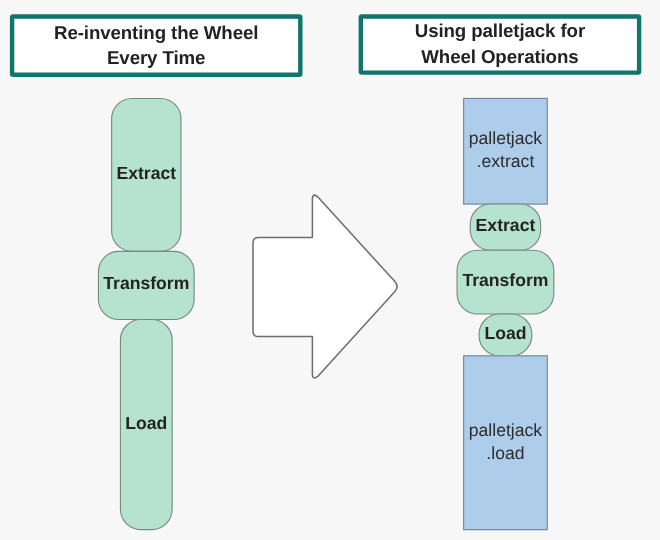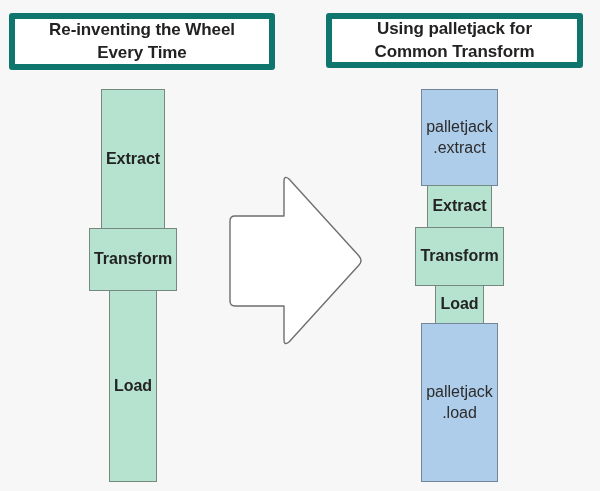--- a/index.html
+++ b/index.html
@@ -18,21 +18,21 @@
   #canvas {
     position: relative;
     width: 600px;
     height: 491px;
   }
 
   
   .title-box {
     position: absolute;
     background: #ffffff;
-    border: 6px solid #0f766e;
+    border: 4px solid #0f766e;
     border-radius: 3px;
     box-sizing: border-box;
     display: flex;
     align-items: center;
     justify-content: center;
     text-align: center;
     font-weight: bold;
     font-size: 17px;
     line-height: 1.35;
     color: #222222;
@@ -67,20 +67,21 @@
     padding: 0 4px;
   }
   .block:first-child { margin-top: 0; }
 
   .block.green {
     background: #b6e3cf;
     border-color: #75897f;
     font-weight: bold;
     font-size: 16px;
     color: #232323;
+    border-radius: 19px;
   }
   .block.blue {
     background: #aecdea;
     border-color: #75859a;
     font-weight: normal;
     font-size: 16px;
     color: #2c2c2c;
   }
 
   
@@ -94,21 +95,21 @@
 </style>
 </head>
 <body>
 
 <div id="canvas">
 
   <div class="title-box" id="title-left">Re-inventing the Wheel
 Every Time</div>
 
   <div class="title-box" id="title-right">Using palletjack for
-Common Transform</div>
+Wheel Operations</div>
 
   <div class="column" id="column-left">
     <div class="block green" style="flex: 0 0 140px;">Extract</div>
     <div class="block green" style="flex: 0 0 63px;">Transform</div>
     <div class="block green" style="flex: 1 1 auto;">Load</div>
   </div>
 
   <svg id="arrow-shape" viewBox="0 0 142 178">
     <path d="M 6 49 Q 6 44 11 44 L 60 44 L 60 9 Q 60 3 65 7
              L 135 84 Q 139 89 135 93 L 65 170 Q 60 174 60 168

